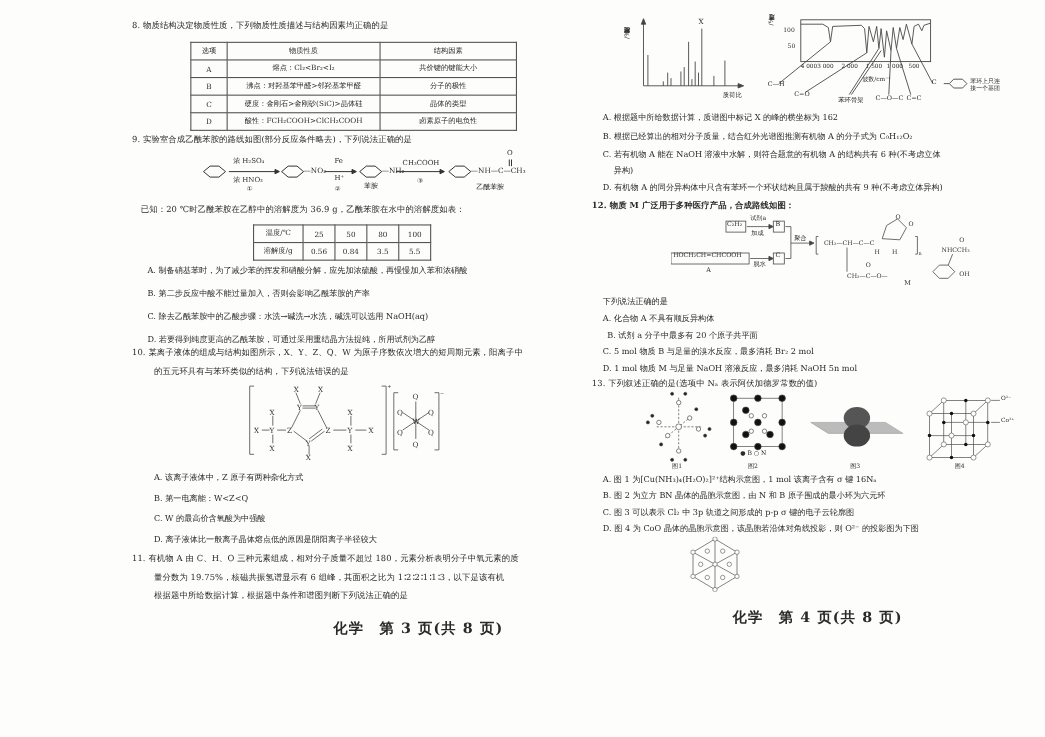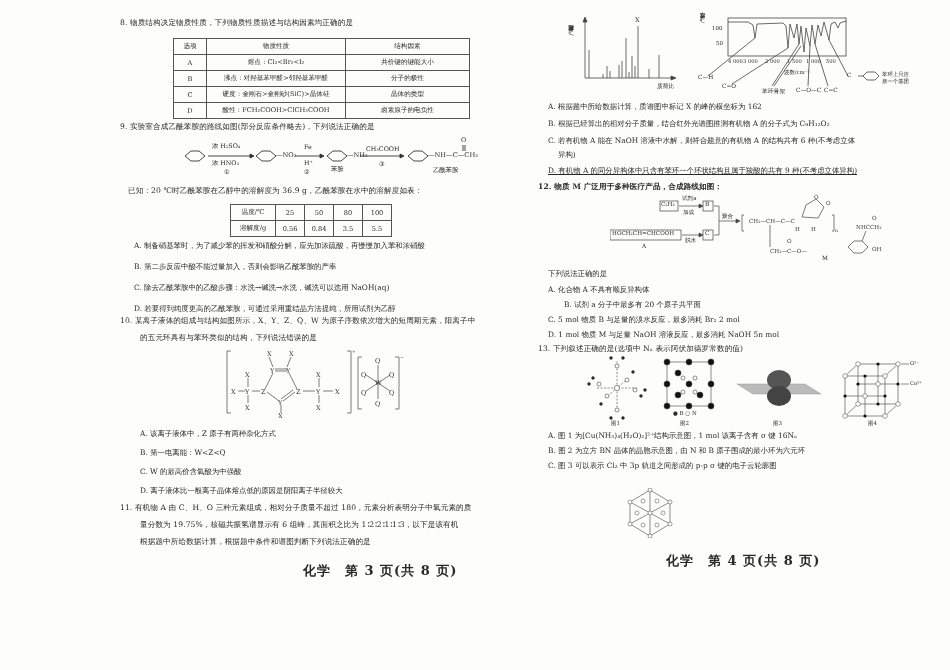--- a/index.html
+++ b/index.html
@@ -255,21 +255,21 @@
     <span class="abs" style="left:98px;top:71px;font-size:5.8px;">C—O—C</span>
     <span class="abs" style="left:126px;top:71px;font-size:5.8px;">C=C</span>
     <span class="abs" style="left:149px;top:56px;font-size:5.8px;">C</span>
     <span class="abs" style="left:184px;top:55px;font-size:5.4px;white-space:normal;width:30px;line-height:7px;">苯环上只连接一个基团</span>
   </div>
 
   <div class="abs opt" style="left:20px;top:101px;">A. 根据题中所给数据计算，质谱图中标记 X 的峰的横坐标为 162</div>
   <div class="abs opt" style="left:20px;top:118px;">B. 根据已经算出的相对分子质量，结合红外光谱图推测有机物 A 的分子式为 C₉H₁₂O₂</div>
   <div class="abs opt" style="left:20px;top:135px;">C. 若有机物 A 能在 NaOH 溶液中水解，则符合题意的有机物 A 的结构共有 6 种(不考虑立体</div>
   <div class="abs opt" style="left:30px;top:149px;">异构)</div>
-  <div class="abs opt" style="left:20px;top:165px;text-decoration:underline;">D. 有机物 A 的同分异构体中只含有苯环一个环状结构且属于羧酸的共有 9 种(不考虑立体异构)</div>
+  <div class="abs opt" style="left:20px;top:165px;">D. 有机物 A 的同分异构体中只含有苯环一个环状结构且属于羧酸的共有 9 种(不考虑立体异构)</div>
 
   <div class="abs q" style="left:10px;top:181px;font-weight:bold;">12. 物质 M 广泛用于多种医疗产品，合成路线如图：</div>
 
   <div class="abs" style="left:82px;top:193px;width:310px;height:70px;">
     <svg width="310" height="70">
       <g stroke="#444" stroke-width="0.7" fill="none">
         <rect x="50" y="8" width="18" height="10"></rect>
         <line x1="69" y1="13" x2="91" y2="13"></line>
           <polygon points="89,11 93,13 89,15" fill="#444"></polygon>
         <rect x="93" y="8" width="10" height="10"></rect>
@@ -311,21 +311,21 @@
     <span class="abs" style="left:2px;top:37px;font-size:5.6px;">HOCH₂CH=CHCOOH</span>
     <span class="abs" style="left:32px;top:50px;font-size:5.8px;">A</span>
     <span class="abs" style="left:75px;top:44px;font-size:5.6px;">脱水</span>
     <span class="abs" style="left:95px;top:37px;font-size:5.8px;">C</span>
     <span class="abs" style="left:112px;top:20px;font-size:5.6px;">聚合</span>
     <span class="abs" style="left:212px;top:62px;font-size:5.8px;">M</span>
   </div>
 
   <div class="abs opt" style="left:20px;top:268px;">下列说法正确的是</div>
   <div class="abs opt" style="left:20px;top:284px;">A. 化合物 A 不具有顺反异构体</div>
-  <div class="abs opt" style="left:36px;top:299px;">B. 试剂 a 分子中最多有 20 个原子共平面</div>
+  <div class="abs opt" style="left:24px;top:299px;">B. 试剂 a 分子中最多有 20 个原子共平面</div>
   <div class="abs opt" style="left:20px;top:314px;">C. 5 mol 物质 B 与足量的溴水反应，最多消耗 Br₂ 2 mol</div>
   <div class="abs opt" style="left:20px;top:329px;">D. 1 mol 物质 M 与足量 NaOH 溶液反应，最多消耗 NaOH 5n mol</div>
 
   <div class="abs q" style="left:10px;top:343px;">13. 下列叙述正确的是(选项中 Nₐ 表示阿伏加德罗常数的值)</div>
 
   <div class="abs" style="left:55px;top:354px;width:340px;height:72px;">
     <svg width="340" height="72">
 
       <g stroke="#444" stroke-width="0.6" fill="#fff">
         <line x1="34" y1="34" x2="34" y2="6" stroke-dasharray="2,1.5"></line>
@@ -425,20 +425,21 @@
     <span class="abs" style="left:90px;top:56px;font-size:5.5px;">● B  ○ N</span>
     <span class="abs" style="left:190px;top:66px;font-size:5.5px;">图3</span>
     <span class="abs" style="left:285px;top:66px;font-size:5.5px;">图4</span>
     <span class="abs" style="left:327px;top:6px;font-size:5.3px;">O²⁻</span>
     <span class="abs" style="left:327px;top:26px;font-size:5.3px;">Co²⁺</span>
   </div>
 
   <div class="abs opt" style="left:20px;top:430px;">A. 图 1 为[Cu(NH₃)₄(H₂O)₂]²⁺结构示意图，1 mol 该离子含有 σ 键 16Nₐ</div>
   <div class="abs opt" style="left:20px;top:445px;">B. 图 2 为立方 BN 晶体的晶胞示意图，由 N 和 B 原子围成的最小环为六元环</div>
   <div class="abs opt" style="left:20px;top:460px;">C. 图 3 可以表示 Cl₂ 中 3p 轨道之间形成的 p-p σ 键的电子云轮廓图</div>
+  <div class="abs opt" style="left:20px;top:475px;">D. 图 4 为 CoO 晶体的晶胞示意图，该晶胞若沿体对角线投影，则 O²⁻ 的投影图为下图</div>
 
   <div class="abs" style="left:97px;top:488px;width:50px;height:50px;">
     <svg width="50" height="50">
       <g stroke="#444" stroke-width="0.6" fill="none">
         <polygon points="25,2 45,14 45,36 25,48 5,36 5,14"></polygon>
         <line x1="25" y1="2" x2="25" y2="48"></line>
         <line x1="5" y1="14" x2="45" y2="36"></line>
         <line x1="45" y1="14" x2="5" y2="36"></line>
       </g>
       <g stroke="#444" stroke-width="0.5" fill="#fff">

